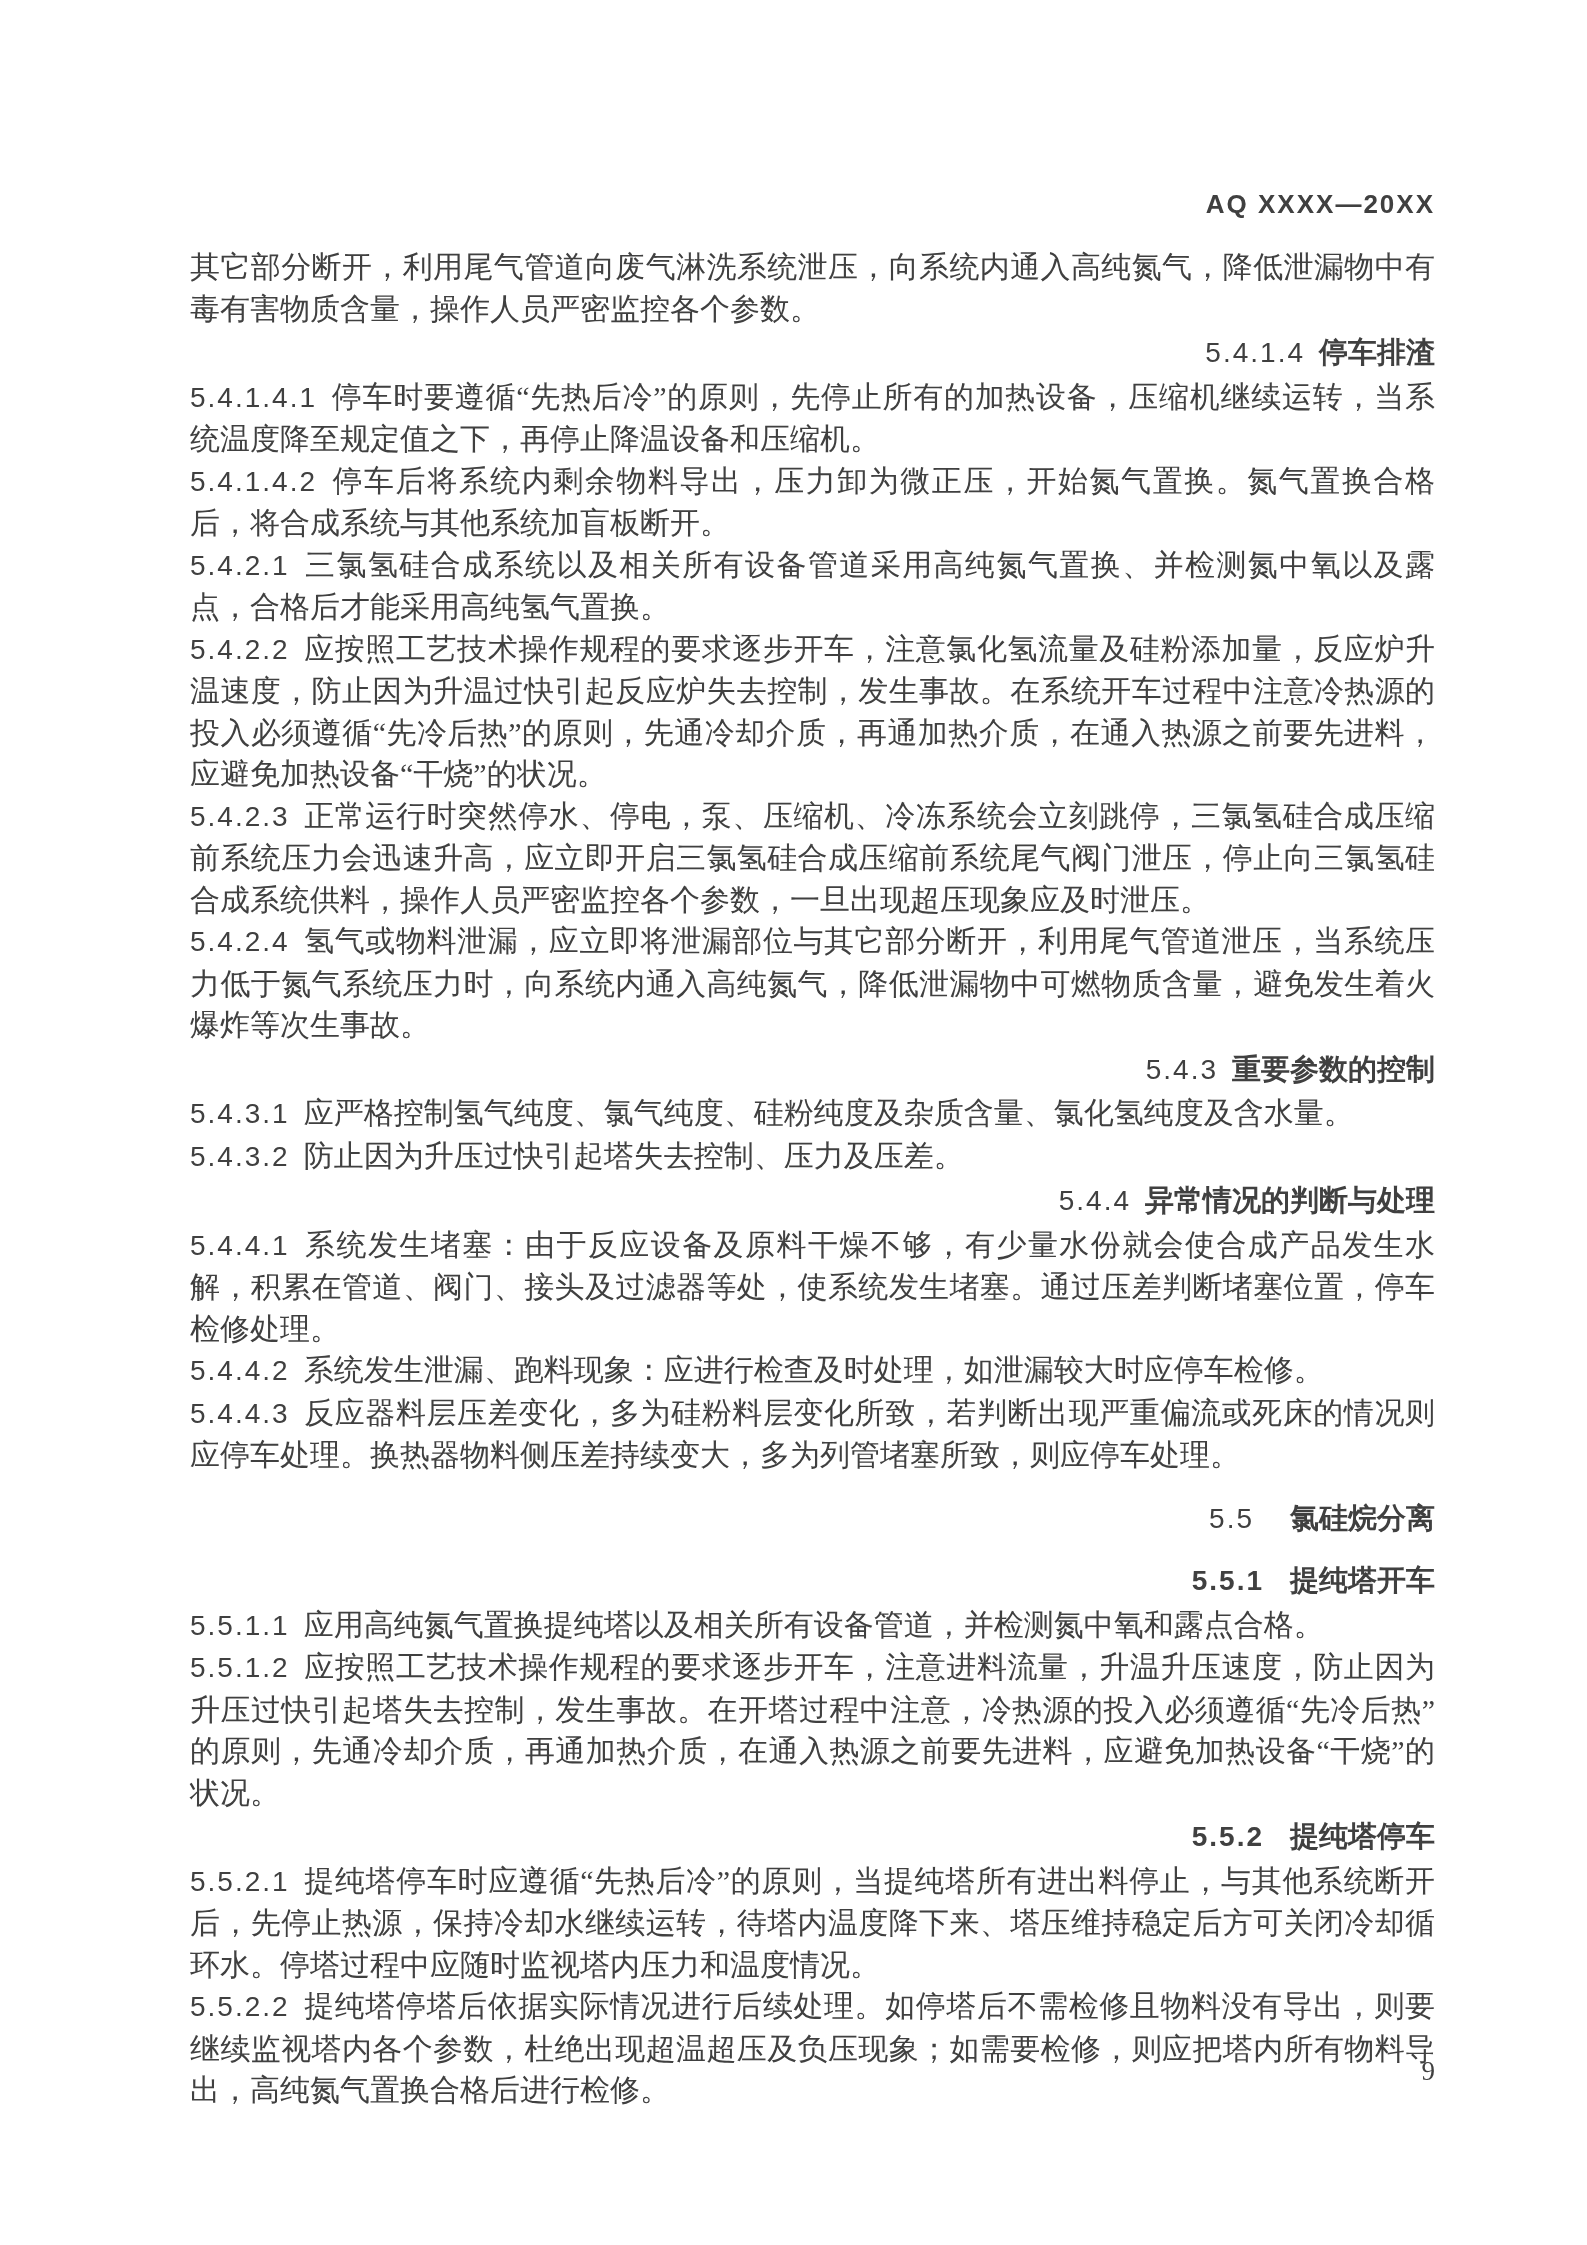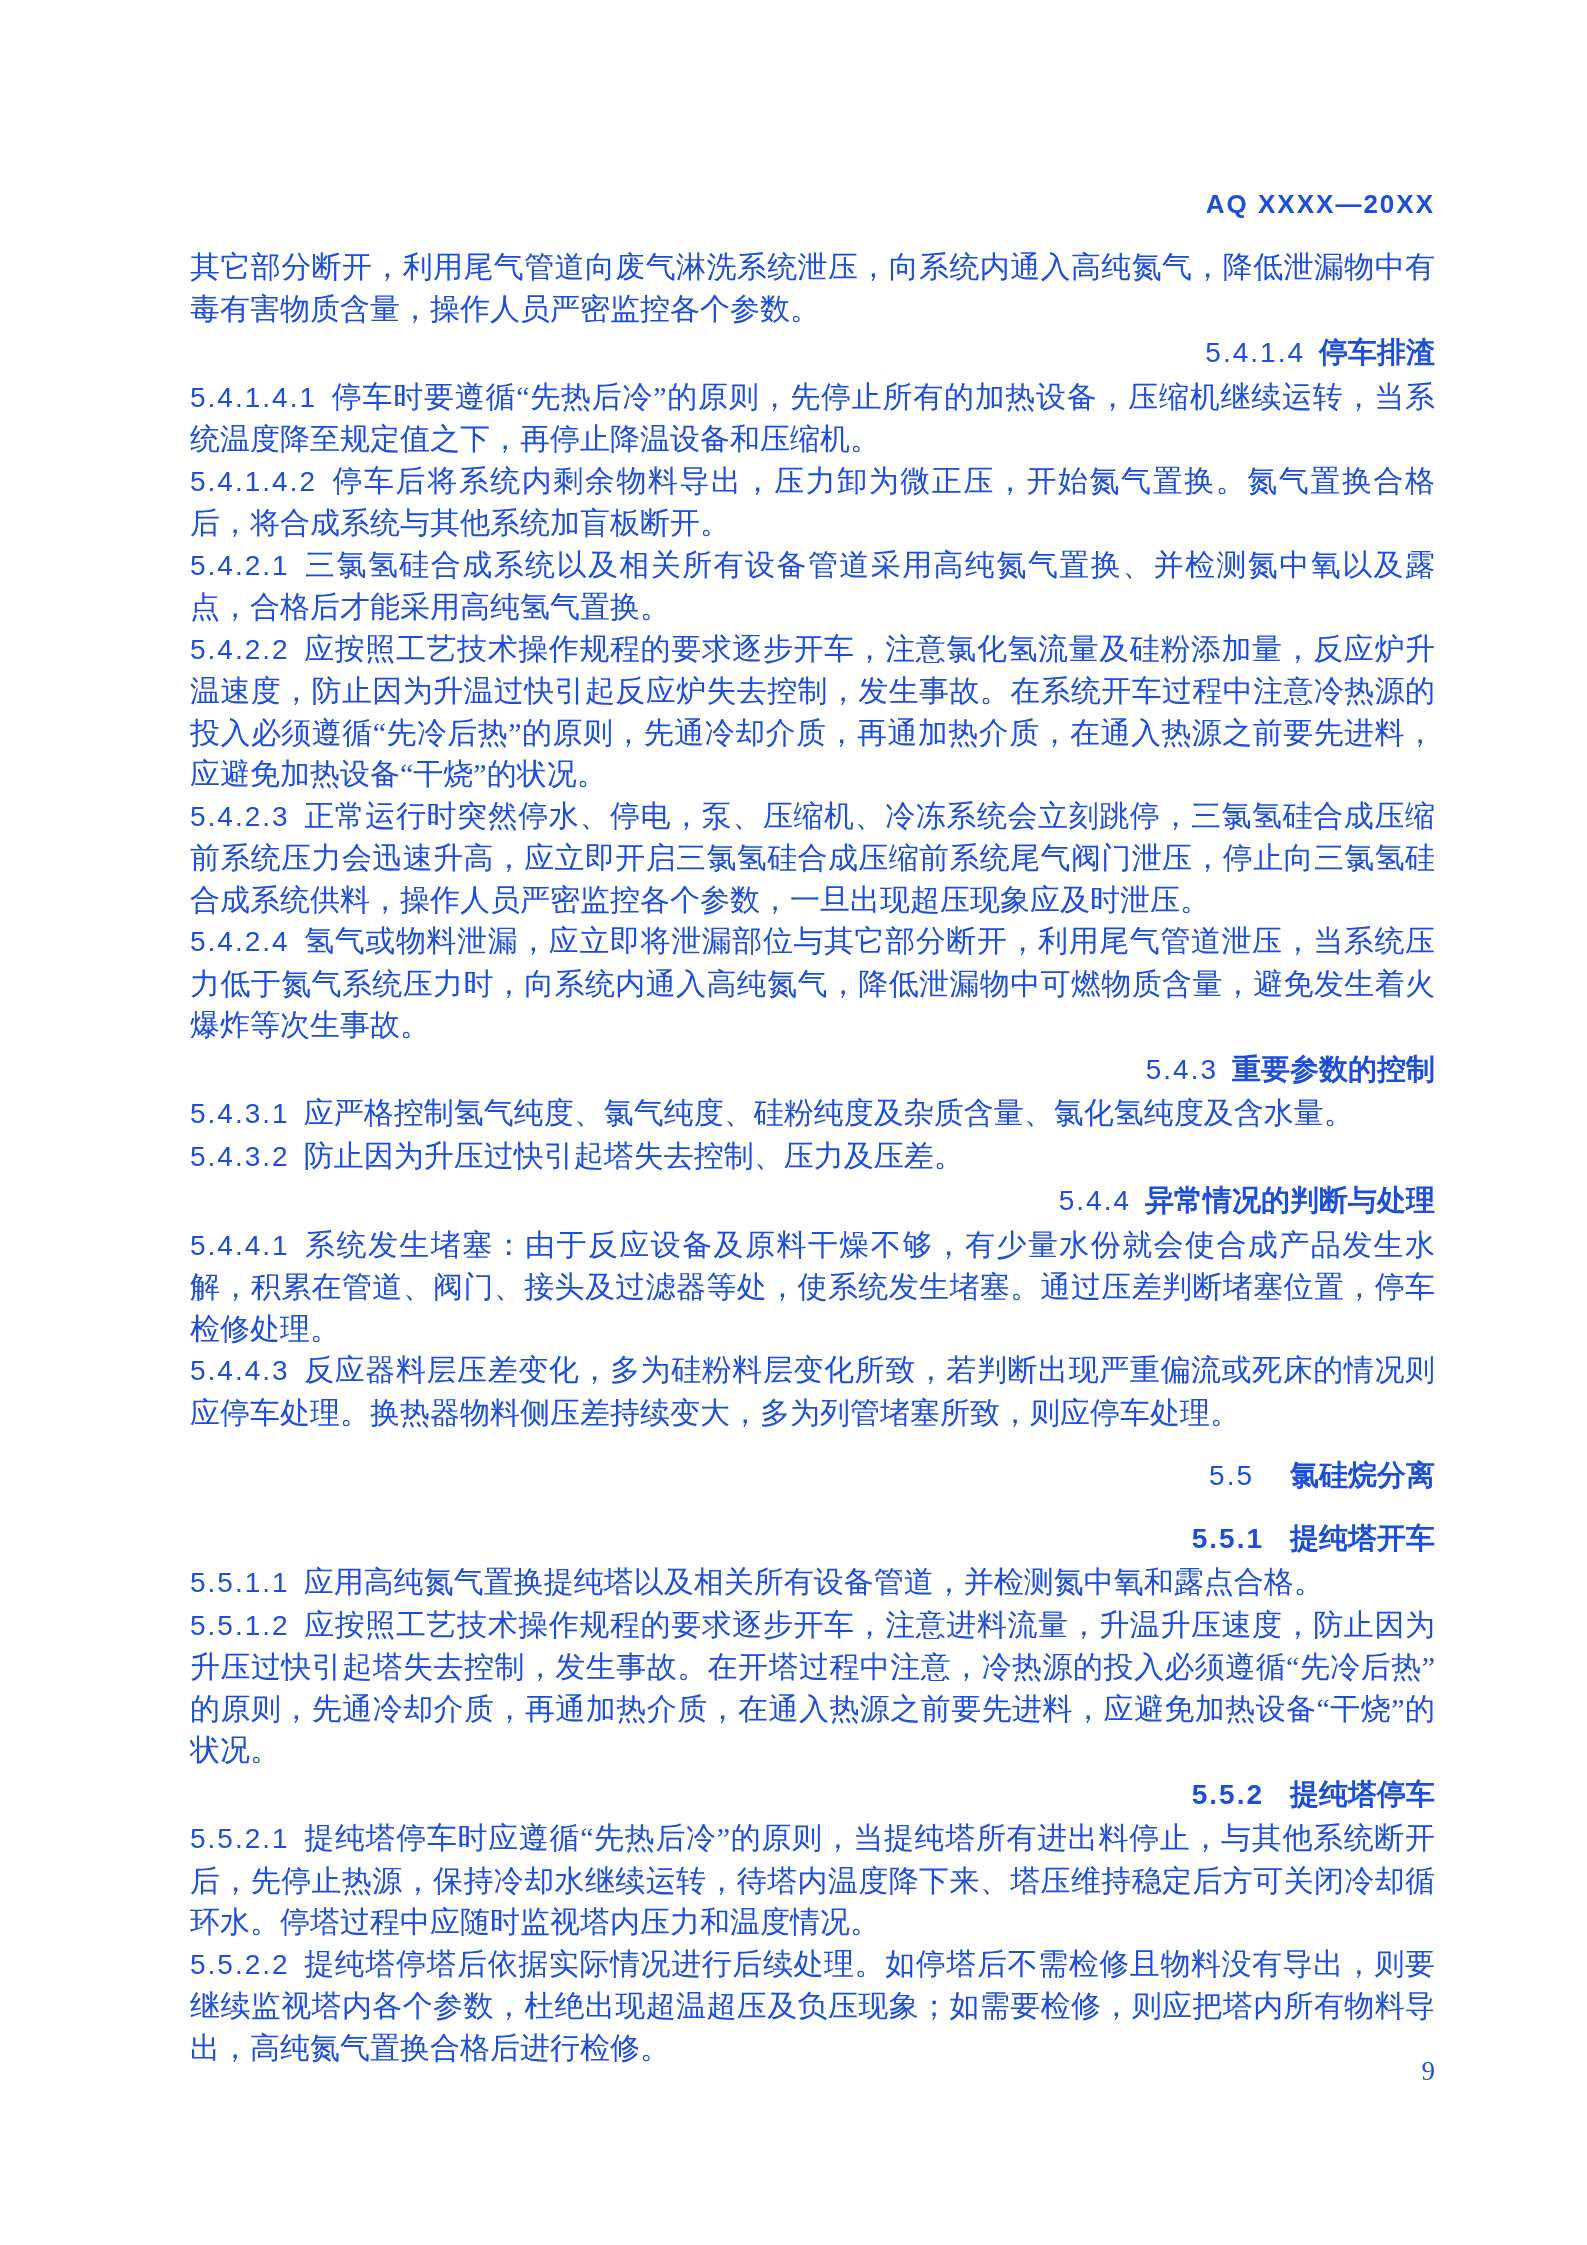--- a/index.html
+++ b/index.html
@@ -5,21 +5,21 @@
   html, body {
     margin: 0;
     padding: 0;
     background: #ffffff;
   }
   .page {
     position: relative;
     width: 1587px;
     height: 2245px;
     background: #ffffff;
-    color: #1d4ed8;
+    color: #404040;
     overflow: hidden;
   }
   .header {
     position: absolute;
     top: 190px;
     left: 190px;
     width: 1245px;
     text-align: right;
     font-family: "Liberation Sans", "DejaVu Sans", sans-serif;
     font-size: 26px;
@@ -127,20 +127,23 @@
   </p>
 
   <p class="para h2">
     <span class="num">5.4.4</span><span class="txt">异常情况的判断与处理</span>
   </p>
 
   <p class="para">
     <span class="num">5.4.4.1</span><span class="txt">系统发生堵塞：由于反应设备及原料干燥不够，有少量水份就会使合成产品发生水解，积累在管道、阀门、接头及过滤器等处，使系统发生堵塞。通过压差判断堵塞位置，停车检修处理。</span>
   </p>
 
+  <p class="para">
+    <span class="num">5.4.4.2</span><span class="txt">系统发生泄漏、跑料现象：应进行检查及时处理，如泄漏较大时应停车检修。</span>
+  </p>
 
   <p class="para">
     <span class="num">5.4.4.3</span><span class="txt">反应器料层压差变化，多为硅粉料层变化所致，若判断出现严重偏流或死床的情况则应停车处理。换热器物料侧压差持续变大，多为列管堵塞所致，则应停车处理。</span>
   </p>
 
   <p class="para h1">
     <span class="num">5.5</span><span class="txt">氯硅烷分离</span>
   </p>
 
   <p class="para h2 wide">

